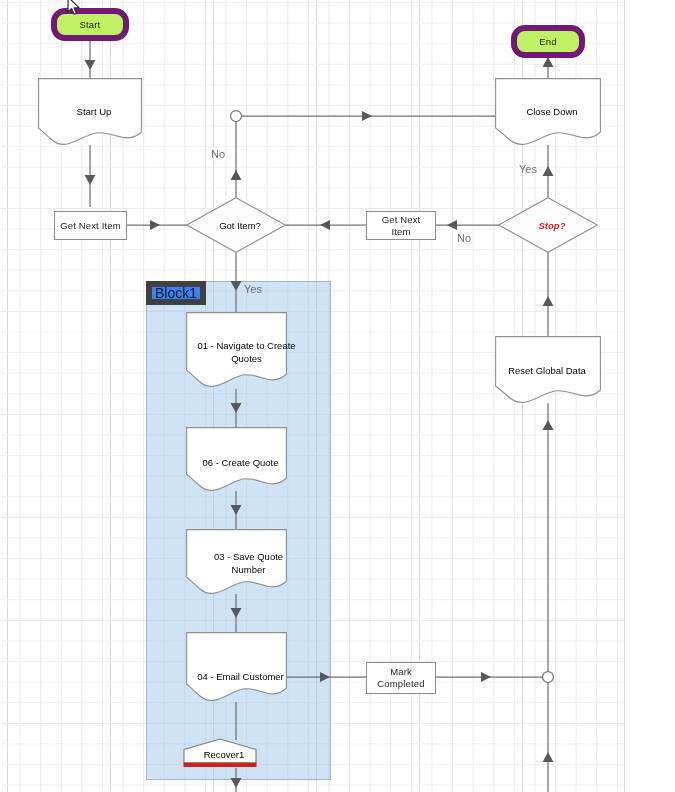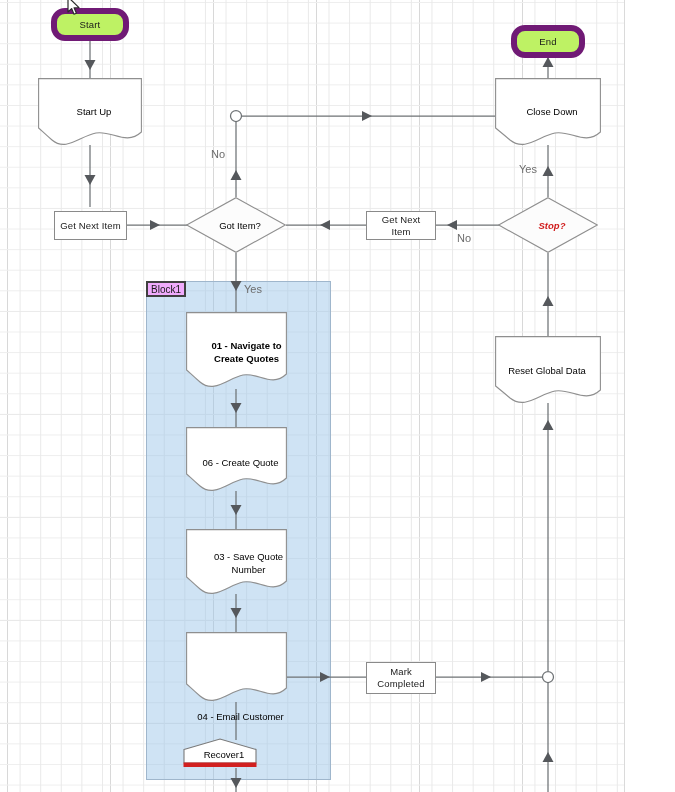--- a/index.html
+++ b/index.html
@@ -127,23 +127,23 @@
     font-size: 9.5px;
   }
   
   #block-region {
     position: absolute;
     background: rgba(150, 193, 232, 0.46);
     border: 1px solid #9fb6cc;
   }
   #block-label {
     position: absolute;
-    background: #f0abfc;
-    border: 2px solid #404040;
-    font-size: 10px;
+    background: #3b82f6;
+    border: 6px solid #404040;
+    font-size: 14px;
     color: #1a1a1a;
     padding: 1px 3px 0px 3px;
     line-height: 11px;
     white-space: nowrap;
   }
   .edge-label {
     position: absolute;
     font-size: 11px;
     color: #6d6d6d;
     white-space: nowrap;
@@ -316,42 +316,42 @@
     <svg width="106" height="67" viewBox="0 0 106 67" xmlns="http://www.w3.org/2000/svg">
       <path d="M0.6,0.6 H105.4 V54 C90,68 76,52 60,55 C44,58 30,74 15,62 C8,56 3,52 0.6,50 Z" fill="#ffffff" stroke="#8f8f8f" stroke-width="1.1"></path>
     </svg>
     <span class="node-label" style="top:29px;">Reset Global Data</span>
   </div>
 
   <div class="doc-wrap" style="left:186px; top:312px; width:101px; height:77px;">
     <svg width="101" height="77" viewBox="0 0 101 77" xmlns="http://www.w3.org/2000/svg">
       <path d="M0.6,0.6 H100.4 V62 C86,76 72,60 57,63 C42,66 28,82 14,70 C7,64 3,60 0.6,58 Z" fill="#ffffff" stroke="#8f8f8f" stroke-width="1.1"></path>
     </svg>
-    <span class="node-label" style="top:28px; padding:0 10px;font-weight:bold;">01 - Navigate to Create Quotes</span>
+    <span class="node-label" style="top:28px; padding:0 10px;">01 - Navigate to Create Quotes</span>
   </div>
 
   <div class="doc-wrap" style="left:186px; top:427px; width:101px; height:64px;">
     <svg width="101" height="64" viewBox="0 0 101 64" xmlns="http://www.w3.org/2000/svg">
       <path d="M0.6,0.6 H100.4 V51 C86,65 72,49 57,52 C42,55 28,71 14,59 C7,53 3,49 0.6,47 Z" fill="#ffffff" stroke="#8f8f8f" stroke-width="1.1"></path>
     </svg>
     <span class="node-label" style="top:30px;">06 - Create Quote</span>
   </div>
 
   <div class="doc-wrap" style="left:186px; top:529px; width:101px; height:65px;">
     <svg width="101" height="65" viewBox="0 0 101 65" xmlns="http://www.w3.org/2000/svg">
       <path d="M0.6,0.6 H100.4 V52 C86,66 72,50 57,53 C42,56 28,72 14,60 C7,54 3,50 0.6,48 Z" fill="#ffffff" stroke="#8f8f8f" stroke-width="1.1"></path>
     </svg>
     <span class="node-label" style="top:22px; padding:0 12px;">03 - Save Quote Number</span>
   </div>
 
   <div class="doc-wrap" style="left:186px; top:632px; width:101px; height:70px;">
     <svg width="101" height="70" viewBox="0 0 101 70" xmlns="http://www.w3.org/2000/svg">
       <path d="M0.6,0.6 H100.4 V56 C86,70 72,54 57,57 C42,60 28,76 14,64 C7,58 3,54 0.6,52 Z" fill="#ffffff" stroke="#8f8f8f" stroke-width="1.1"></path>
     </svg>
-    <span class="node-label" style="top:39px;margin-top:40px;">04 - Email Customer</span>
+    <span class="node-label" style="top:39px;">04 - Email Customer</span>
   </div>
 
   <div class="recover-wrap" style="left:183px; top:738px; width:74px; height:31px;">
     <svg width="74" height="31" viewBox="0 0 74 31" xmlns="http://www.w3.org/2000/svg">
       <path d="M1,11.5 L37,1 L73,11.5 L73,25 L1,25 Z" fill="#ffffff" stroke="#7a7a7a" stroke-width="1.1"></path>
       <rect x="0.5" y="24.5" width="73" height="4.5" fill="#d12020"></rect>
     </svg>
     <span class="node-label">Recover1</span>
   </div>
 

